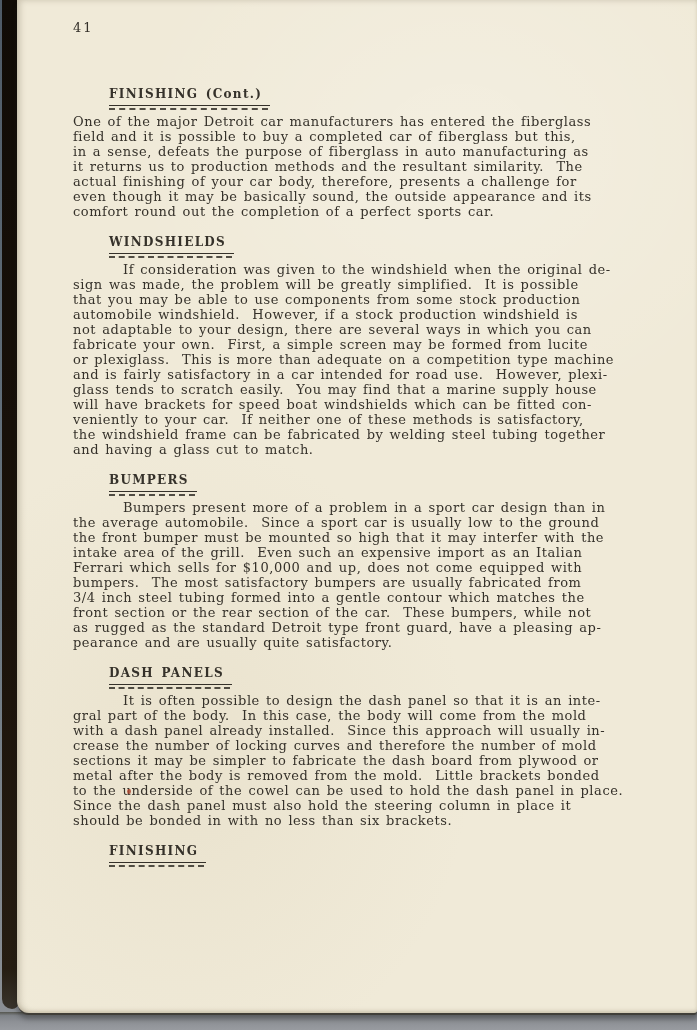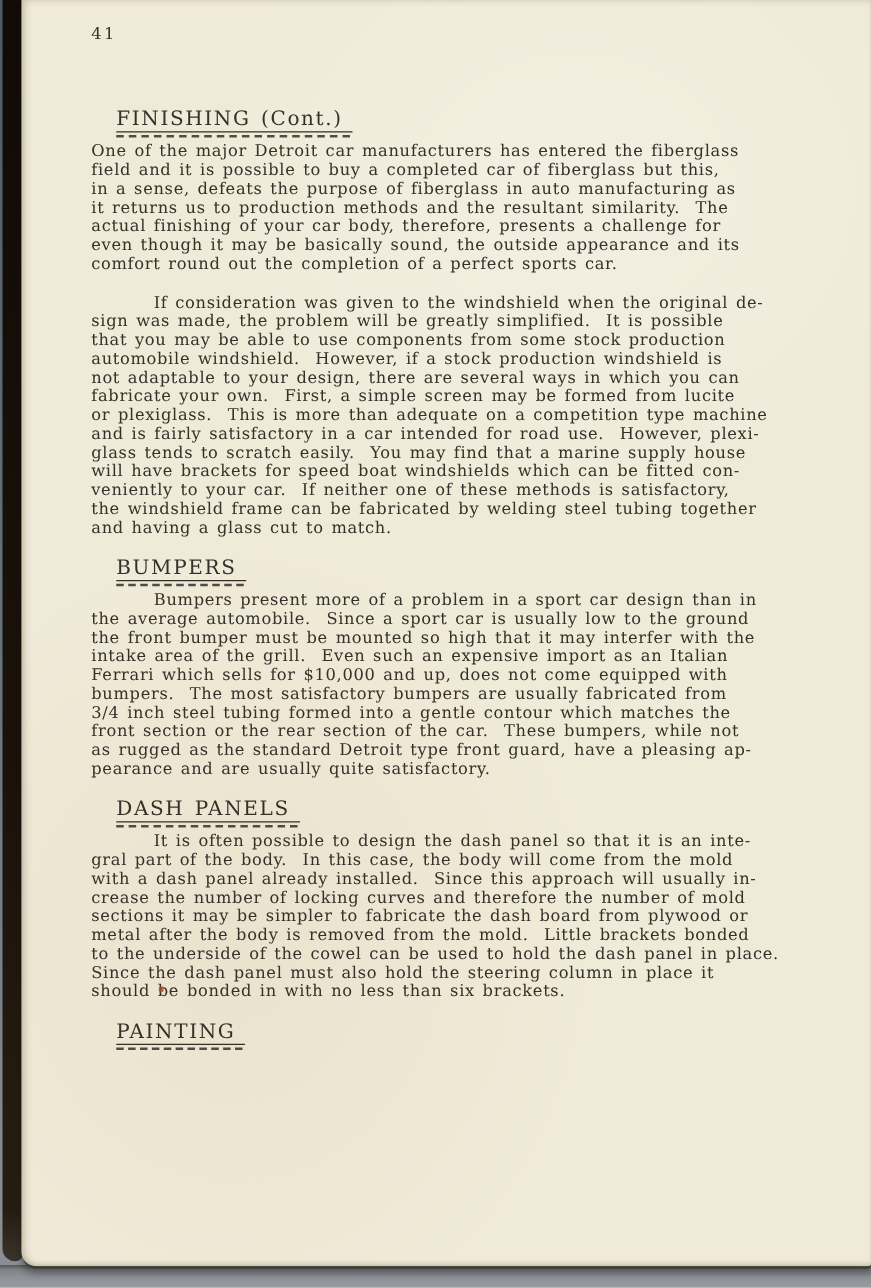--- a/index.html
+++ b/index.html
@@ -60,26 +60,26 @@
   .page-number {
     font-size: 13px;
     letter-spacing: 2px;
     line-height: 15px;
   }
 
   .section { margin-top: 16px; }
   .section.first { margin-top: 52px; }
 
   .section-heading {
-    margin-left: 20px;
-    font-size: 16px;
+    margin-left: 36px;
+    font-size: 12px;
     line-height: 15px;
     letter-spacing: 1.3px;
     word-spacing: 2px;
-    font-weight: normal;
+    font-weight: bold;
   }
   .section-heading .hd {
     position: relative;
     display: inline-block;
     padding: 0 8px 3px 0;
     border-bottom: 1.5px solid var(--ink);
   }
   .section-heading .hd::after {
     content: "";
     position: absolute;
@@ -128,20 +128,23 @@
         <p class="body-text no-indent">One of the major Detroit car manufacturers has entered the fiberglass
 field and it is possible to buy a completed car of fiberglass but this,
 in a sense, defeats the purpose of fiberglass in auto manufacturing as
 it returns us to production methods and the resultant similarity.  The
 actual finishing of your car body, therefore, presents a challenge for
 even though it may be basically sound, the outside appearance and its
 comfort round out the completion of a perfect sports car.</p>
       </div>
 
       <div class="section">
+        <h2 class="section-heading">
+          <span class="hd">WINDSHIELDS</span>
+        </h2>
         <p class="body-text">If consideration was given to the windshield when the original de-
 sign was made, the problem will be greatly simplified.  It is possible
 that you may be able to use components from some stock production
 automobile windshield.  However, if a stock production windshield is
 not adaptable to your design, there are several ways in which you can
 fabricate your own.  First, a simple screen may be formed from lucite
 or plexiglass.  This is more than adequate on a competition type machine
 and is fairly satisfactory in a car intended for road use.  However, plexi-
 glass tends to scratch easily.  You may find that a marine supply house
 will have brackets for speed boat windshields which can be fitted con-
@@ -176,21 +179,21 @@
 crease the number of locking curves and therefore the number of mold
 sections it may be simpler to fabricate the dash board from plywood or
 metal after the body is removed from the mold.  Little brackets bonded
 to the underside of the cowel can be used to hold the dash panel in place.
 Since the dash panel must also hold the steering column in place it
 should be bonded in with no less than six brackets.</p>
       </div>
 
       <div class="section">
         <h2 class="section-heading">
-          <span class="hd">PAINTING</span>
+          <span class="hd">FINISHING</span>
         </h2>
       </div>
 
       <div class="speck"></div>
     </div>
   </div>
 
 </div>
 
 </body></html>

